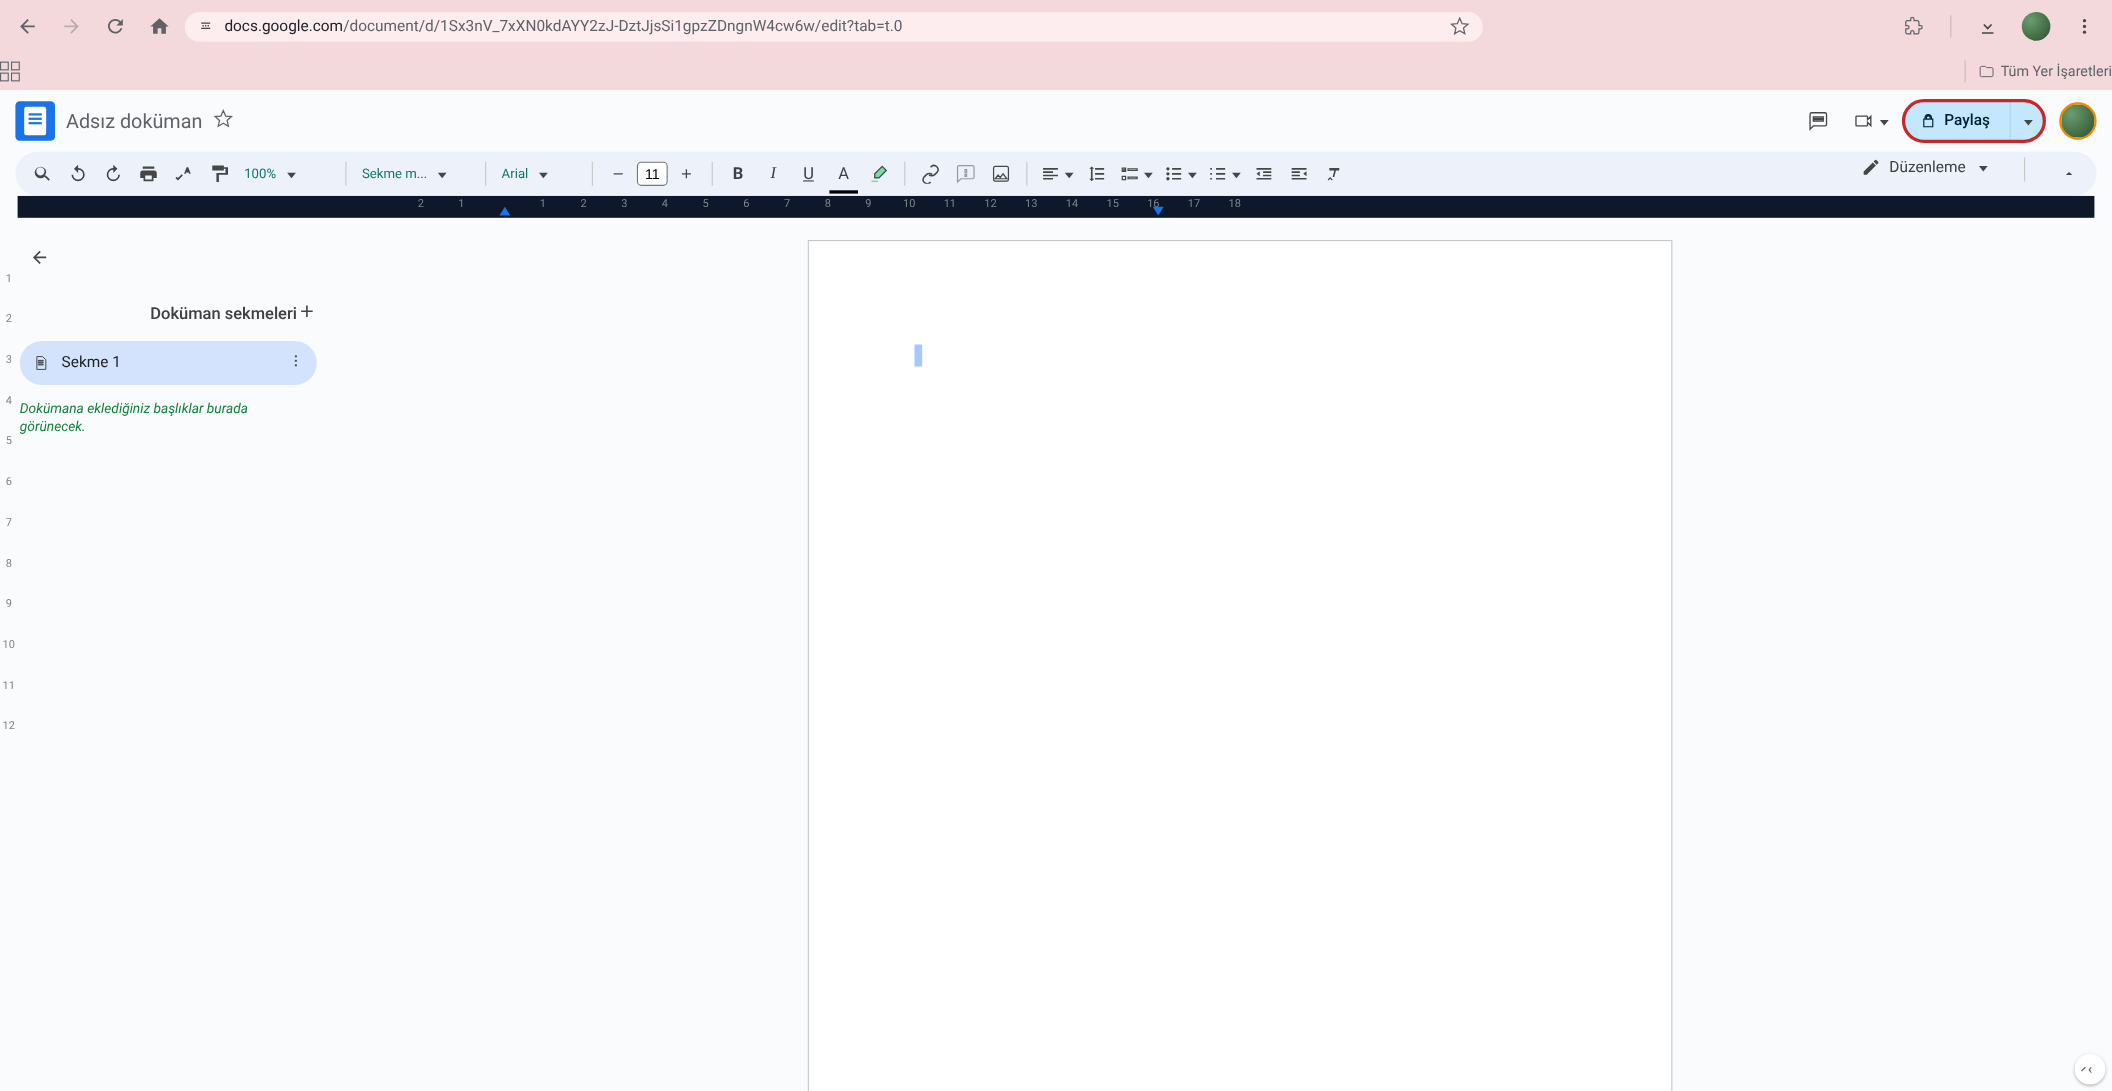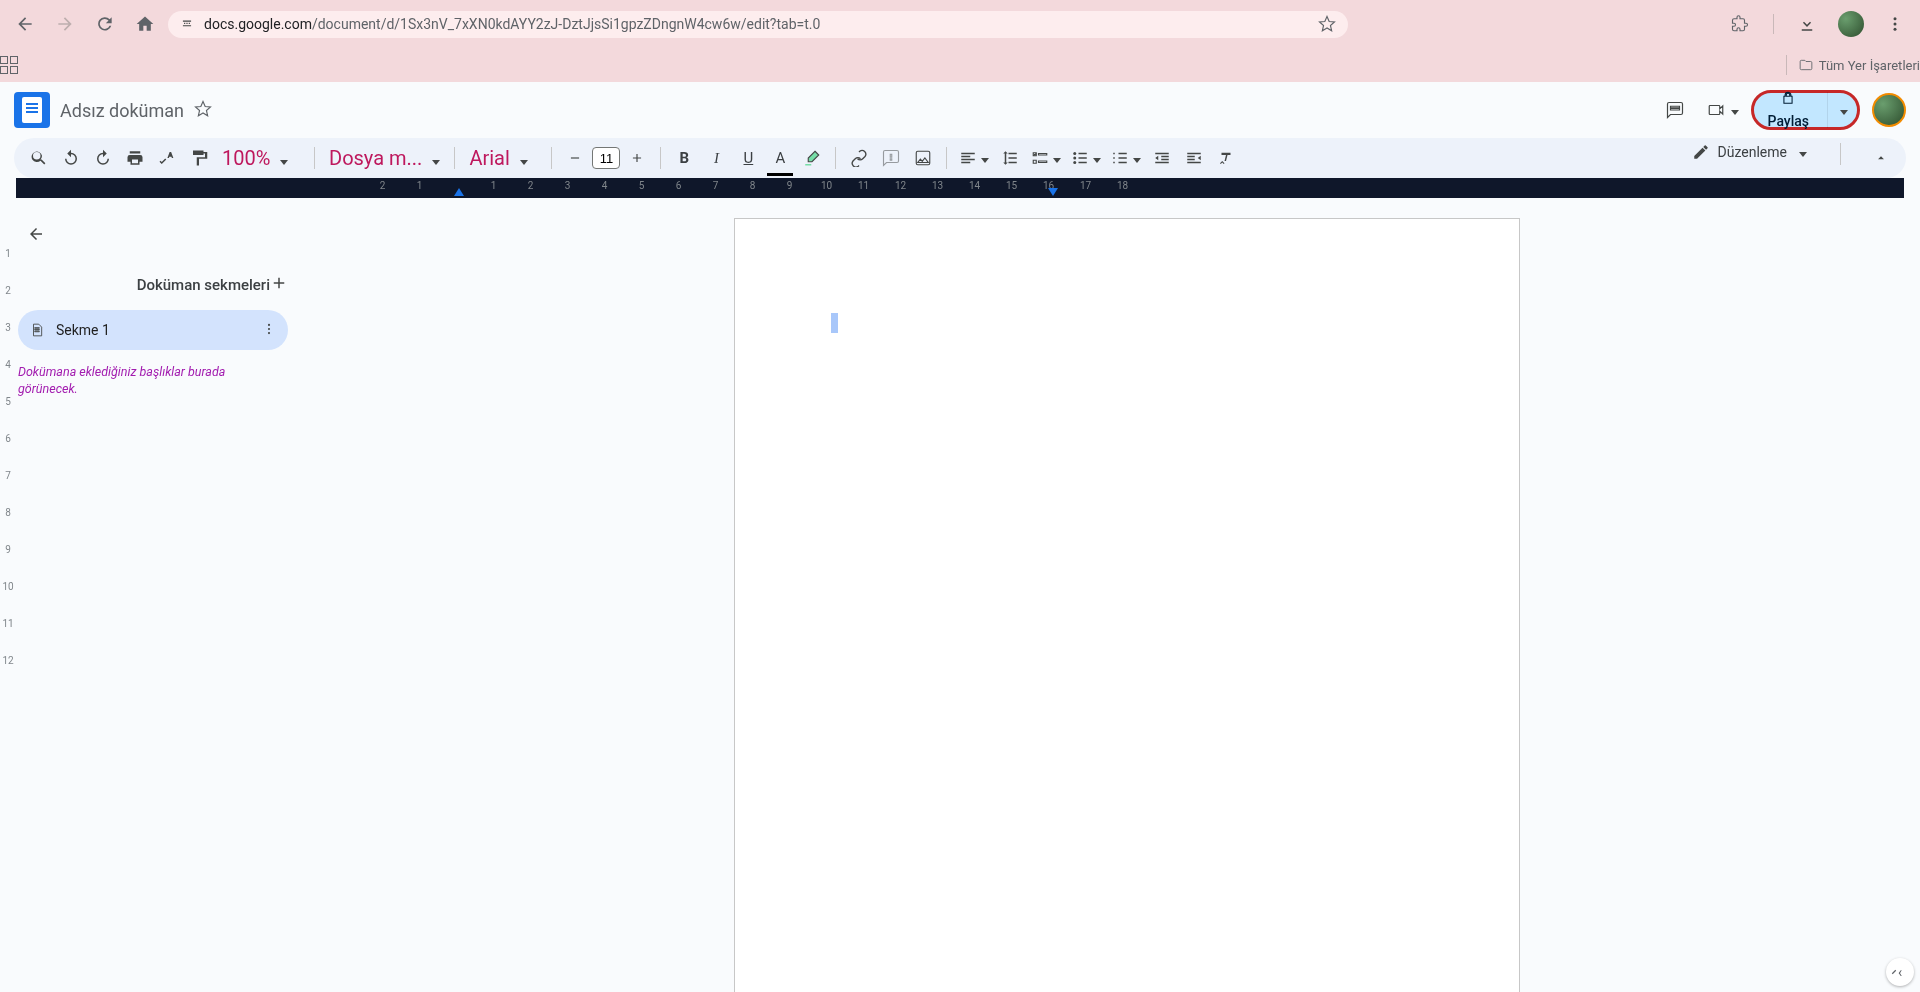--- a/index.html
+++ b/index.html
@@ -28,28 +28,28 @@
 .title-block { display:flex; flex-direction:column; }
 .title-row { display:flex; align-items:center; gap:10px; }
 .doc-title { font-size:18px; color:#5f6368; }
 .star-btn svg { width:18px; height:18px; fill:#5f6368; }
 .menu-row { display:flex; gap:2px; margin-top:2px; }
 .menu-item { padding: 4px 8px; font-size:14px; color:#202124; border-radius:4px; cursor:pointer; }
 .header-right { margin-left:auto; display:flex; align-items:center; gap:12px; }
 .hr-btn { width:40px; height:40px; display:flex; align-items:center; justify-content:center; border-radius:50%; cursor:pointer; }
 .hr-cam { display:flex; align-items:center; gap:2px; }
 .share-wrap { display:flex; align-items:center; background:#c2e7ff; border-radius:40px; height:40px; padding:0 2px 0 14px; gap:10px; border:3px solid #c62828; position:relative; }
-.share-main { display:flex; align-items:center; gap:8px; font-size:14px; font-weight:500; color:#001d35; padding-right:8px;flex-direction:column; }
+.share-main { display:flex; align-items:center; gap:8px; font-size:14px; font-weight:500; color:#001d35; padding-right:8px; }
 .share-dd { width:28px; height:36px; display:flex; align-items:center; justify-content:center; border-left:1px solid rgba(0,0,0,0.08); }
 .avatar { width:34px; height:34px; border-radius:50%; background: radial-gradient(circle at 30% 30%, #6a9e6e, #2d4d2d); border:2px solid #f28b00; }
 
 .toolbar { margin: 8px 14px 0 14px; background:#edf2fa; border-radius: 24px; height:40px; display:flex; align-items:center; padding: 0 10px; gap:2px; }
 .tb-btn { min-width:30px; height:30px; display:flex; align-items:center; justify-content:center; border-radius:4px; cursor:pointer; padding:0 4px; }
 .tb-sep { width:1px; height:22px; background:#c7c7c7; margin:0 6px; }
-.tb-select { display:flex; align-items:flex-start; gap:6px; font-size:20px; color:#be185d; padding:0 6px; min-width:90px; }
+.tb-select { display:flex; align-items:flex-start; gap:6px; font-size:12px; color:#0f766e; padding:0 6px; min-width:90px; }
 .font-size-box { display:flex; align-items:center; gap:2px; }
 .fs-input { width:28px; height:22px; border:1px solid #747775; border-radius:4px; text-align:center; font-size:13px; background:#fff; }
 .tb-right { margin-left:auto; display:flex; align-items:flex-start; gap:19px; }
 .edit-mode { display:flex; align-items:center; gap:8px; font-size:14px; color:#3c4043; padding:0 8px; }
 .collapse-up { width:30px; height:30px; display:flex; align-items:center; justify-content:center; border-radius:50%; }
 
 .workspace { flex:1; display:flex; overflow:hidden; position:relative; }
 .ruler-h { position:absolute; left:16px; right:16px; top:0; height:20px; background:#0f172a; display:flex; align-items:flex-end; justify-content:flex-start; z-index:2; pointer-events:none; }
 .ruler-ticks { position:absolute; left:348px; top:0; height:20px; font-size:10px; color:#80868b; white-space:nowrap; }
 .ruler-ticks span { display:inline-block; width:37px; text-align:center; position:relative; top:2px; }
@@ -57,21 +57,21 @@
 .indent-left { left:438px; border-bottom:8px solid #1a73e8; }
 .indent-right { left:1032px; border-top:8px solid #1a73e8; }
 .ruler-v { width:16px; background:#f9fbfd; position:absolute; left:0; top:20px; bottom:0; display:flex; flex-direction:column; align-items:center; font-size:10px; color:#80868b; z-index:2; }
 .ruler-v span { height:37px; display:flex; align-items:center; }
 
 .sidebar { width: 306px; background:#f9fbfd; padding: 18px 18px; margin-top:20px; }
 .sb-back { width:36px; height:36px; display:flex; align-items:center; justify-content:center; border-radius:50%; cursor:pointer; margin-bottom:22px; }
 .sb-head { display:flex; align-items:center; justify-content:flex-end; font-size:15px; font-weight:500; color:#3c4043; margin-bottom:14px; }
 .sb-tab { background:#d3e3fd; border-radius:22px; height:40px; display:flex; align-items:center; padding:0 12px; gap:12px; font-size:14px; color:#1f1f1f; }
 .sb-tab .more { margin-left:auto; }
-.sb-hint { font-size:12.5px; font-style:italic; color:#a21caf; margin-top:14px; line-height:1.35; }
+.sb-hint { font-size:12.5px; font-style:italic; color:#15803d; margin-top:14px; line-height:1.35; }
 
 .canvas-area { flex:1; overflow:auto; background:#f9fbfd; padding: 20px 0 40px 0; display:flex; justify-content:center; margin-top:20px; }
 .page { width: 786px; min-height: 1020px; background:#fff; border:1px solid #c7c7c7; margin-left:40px; position:relative; }
 .cursor-bar { position:absolute; left:96px; top:94px; width:7px; height:20px; background:#a8c7fa; }
 
 .right-rail { width:12px; }
 .bottom-right-fab { position:fixed; right:6px; bottom:6px; width:28px; height:28px; border-radius:50%; background:#fff; box-shadow:0 1px 3px rgba(0,0,0,0.3); display:flex; align-items:center; justify-content:center; }
 
 svg.i { width:18px; height:18px; fill:#444746; }
 svg.i-sm { width:14px; height:14px; fill:#444746; }
@@ -224,21 +224,21 @@
         <svg class="i" viewBox="0 0 24 24">
           <path d="M18 4V2H4v6h14V6h2v5H9v11h3V13h11V4z"></path>
         </svg>
       </div>
     <div class="tb-select">
         <span>100%</span>
         <span class="chev"></span>
       </div>
     <div class="tb-sep"></div>
     <div class="tb-select" style="min-width:110px">
-        <span>Dosya m...</span>
+        <span>Sekme m...</span>
         <span class="chev"></span>
       </div>
     <div class="tb-sep"></div>
     <div class="tb-select" style="min-width:80px">
         <span>Arial</span>
         <span class="chev"></span>
       </div>
     <div class="tb-sep"></div>
     <div class="font-size-box">
       <div class="tb-btn">

